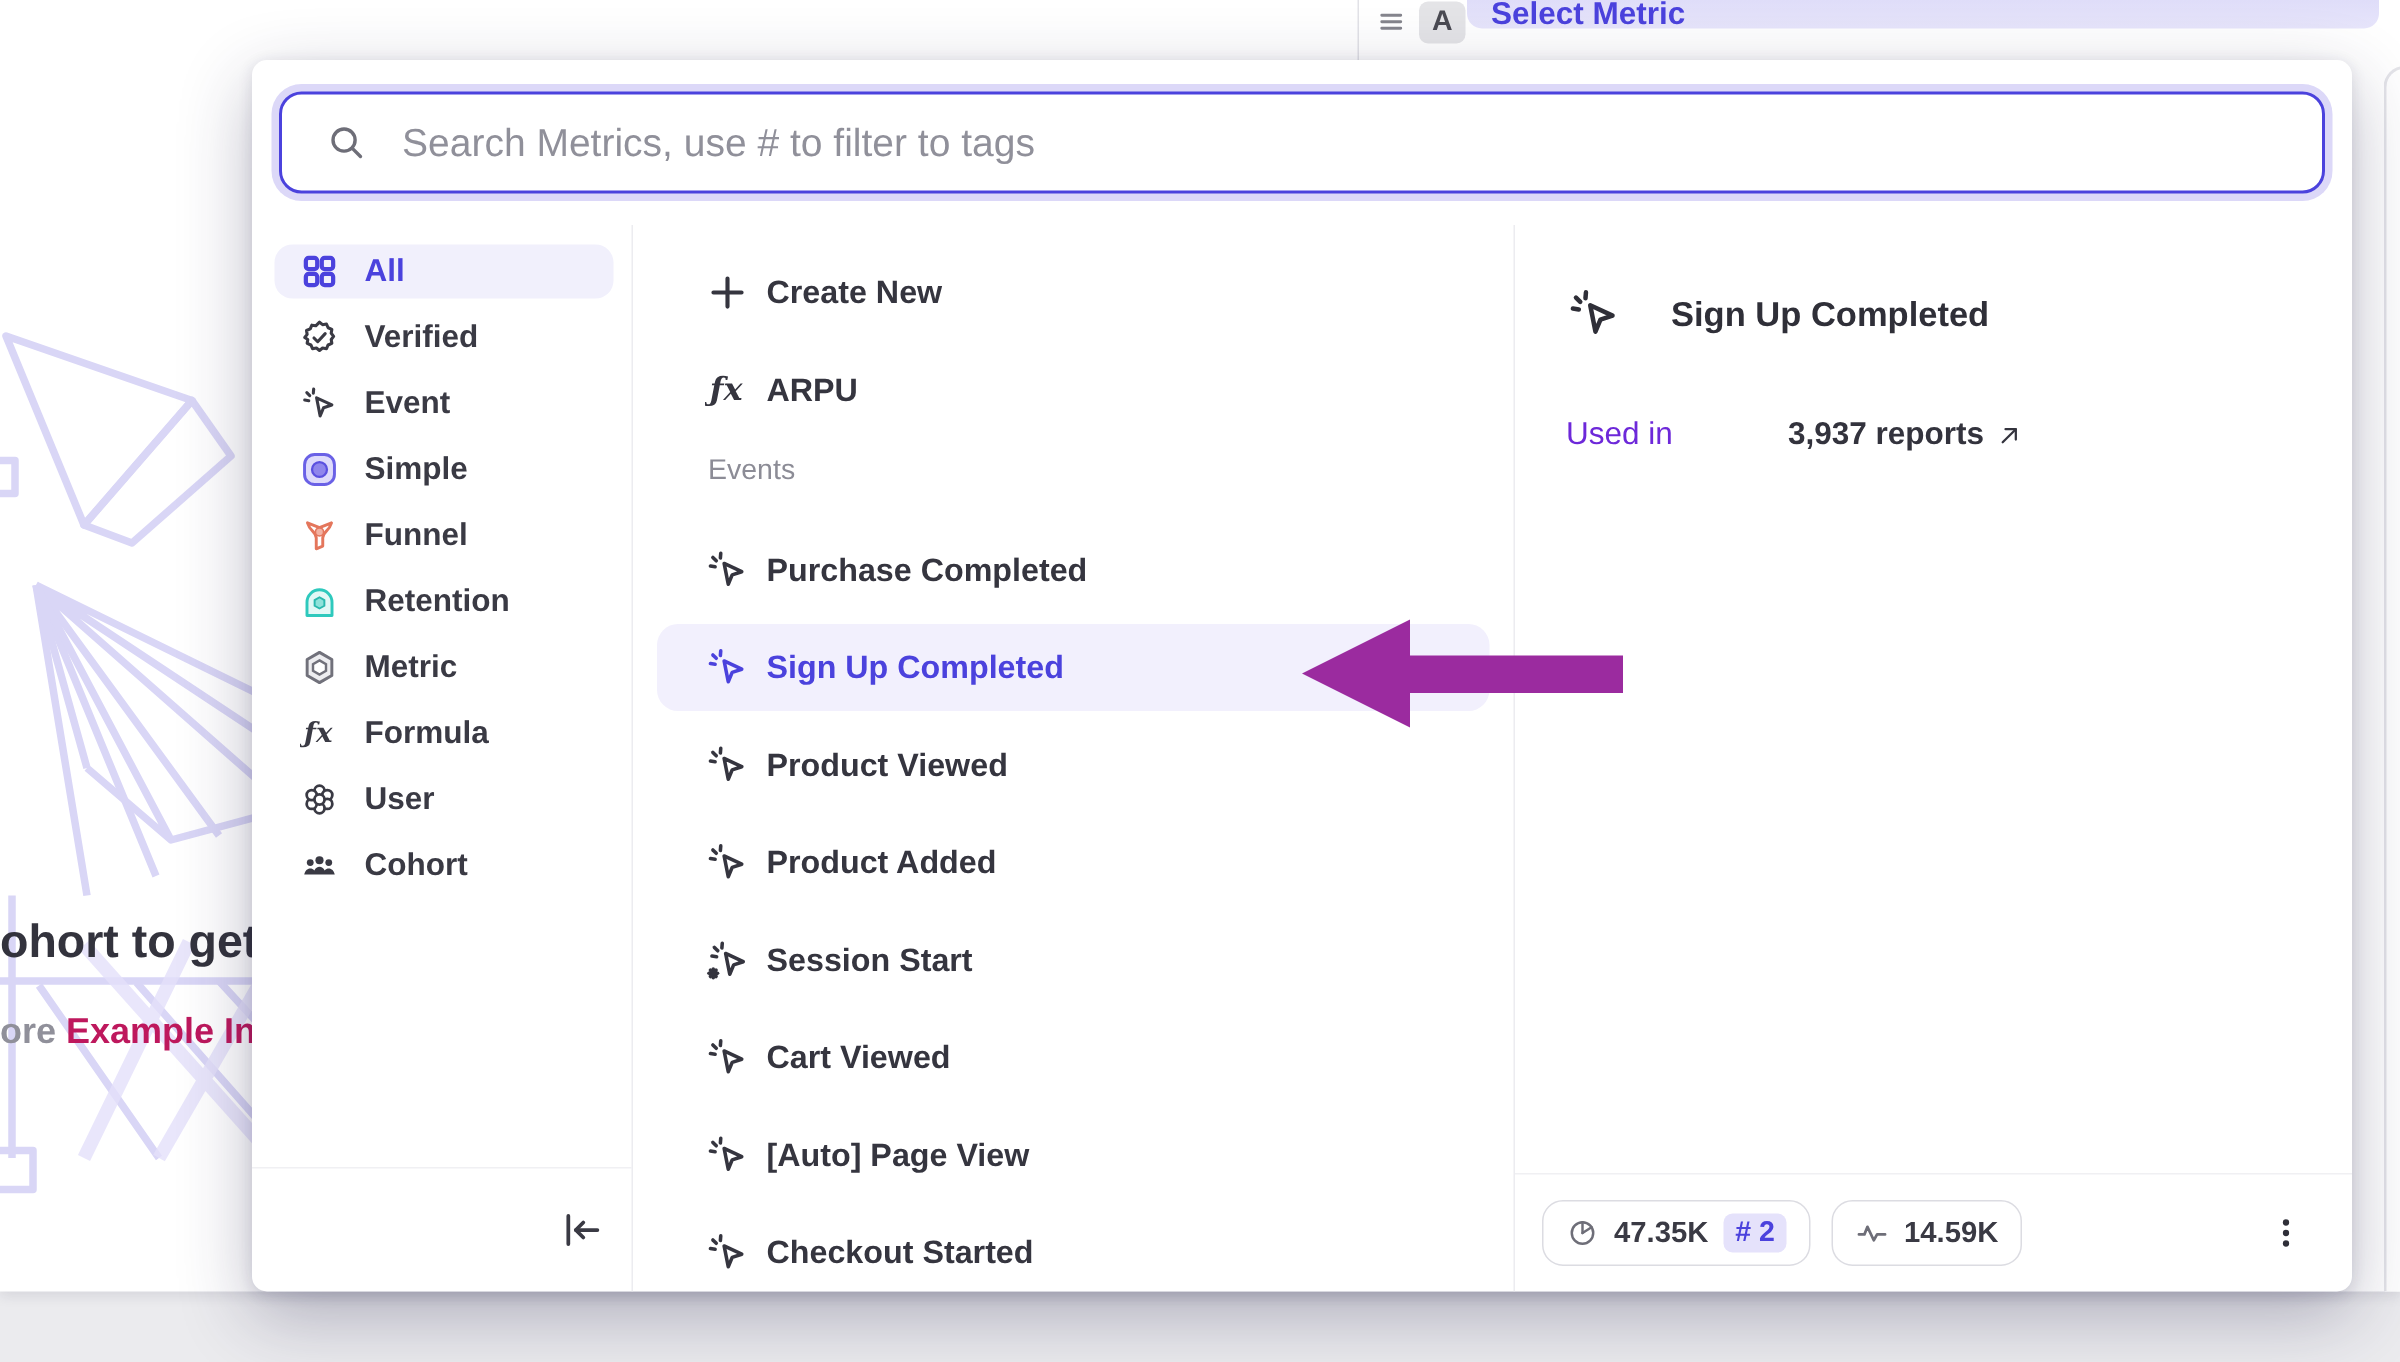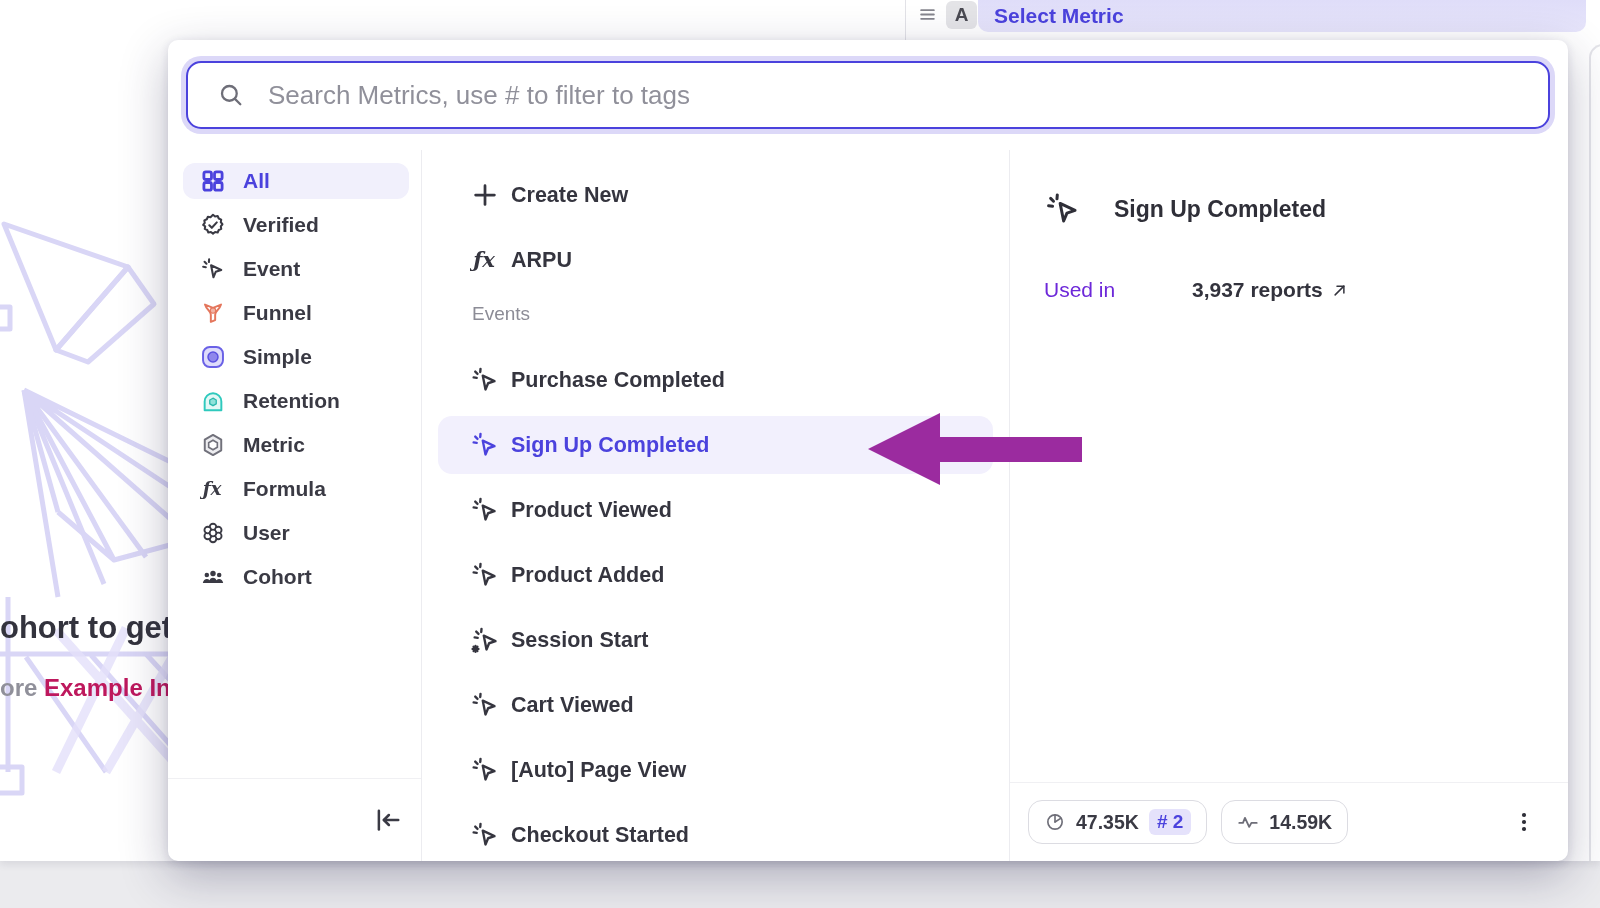--- a/index.html
+++ b/index.html
@@ -32,21 +32,21 @@
 
   .topbar-divider { position: absolute; left: 905px; top: 0; width: 1px; height: 42px; background: #e2e2e7; }
   .hamburger { position: absolute; left: 918px; top: 5px; width: 19px; height: 19px; color: #85858d; cursor: pointer; }
   .a-badge {
     position: absolute; left: 946px; top: 1px; width: 31px; height: 28px;
     background: #e4e4e7; border-radius: 6px;
     font-size: 19px; font-weight: 700; color: #4a4a52;
     display: flex; align-items: center; justify-content: center; cursor: pointer;
   }
   .metric-bar {
-    position: absolute; left: 978px; top: 0; width: 608px; height: 32px;
+    position: absolute; left: 978px; top: 0; width: 608px; height: 19px;
     background: linear-gradient(#dfddf9, #e7e5fb);
     border-radius: 0 0 10px 10px;
     display: flex; align-items: center; padding-left: 16px; cursor: pointer;
   }
   .metric-bar-label { font-size: 21px; font-weight: 600; color: #4b42dd; }
   .right-card {
     position: absolute; left: 1589px; top: 44px; width: 14px; height: 817px;
     background: #fff; border-left: 2px solid #e4e4e9; border-top: 2px solid #e4e4e9;
     border-top-left-radius: 18px;
   }
@@ -289,29 +289,29 @@
             <span>Verified</span>
           </div>
           <div class="side-item">
             <svg class="icn">
               <use href="#event-icon"></use>
             </svg>
             <span>Event</span>
           </div>
           <div class="side-item">
             <svg class="icn">
+              <use href="#simple-icon"></use>
+            </svg>
+            <span>Simple</span>
+          </div>
+          <div class="side-item">
+            <svg class="icn">
               <use href="#funnel-icon"></use>
             </svg>
             <span>Funnel</span>
-          </div>
-          <div class="side-item">
-            <svg class="icn">
-              <use href="#simple-icon"></use>
-            </svg>
-            <span>Simple</span>
           </div>
           <div class="side-item">
             <svg class="icn">
               <use href="#retention-icon"></use>
             </svg>
             <span>Retention</span>
           </div>
           <div class="side-item">
             <svg class="icn">
               <use href="#metric-icon"></use>

